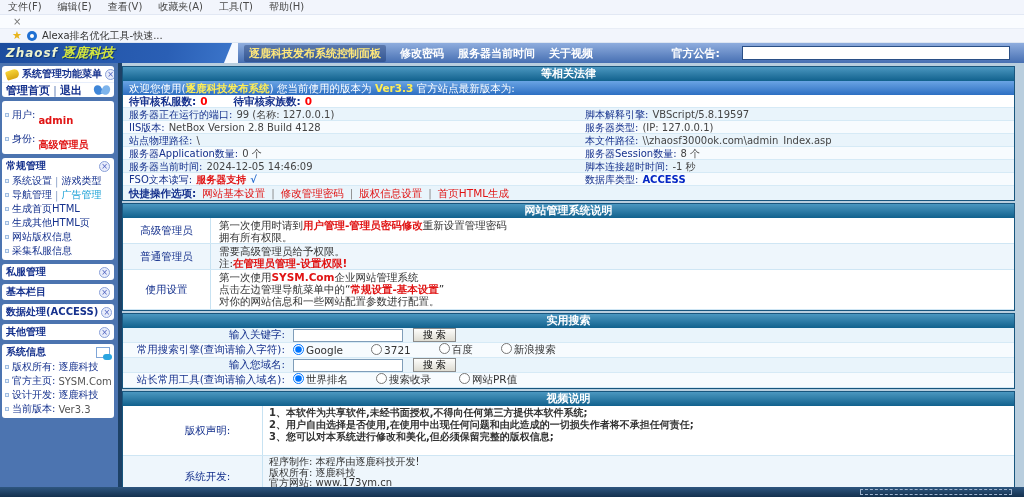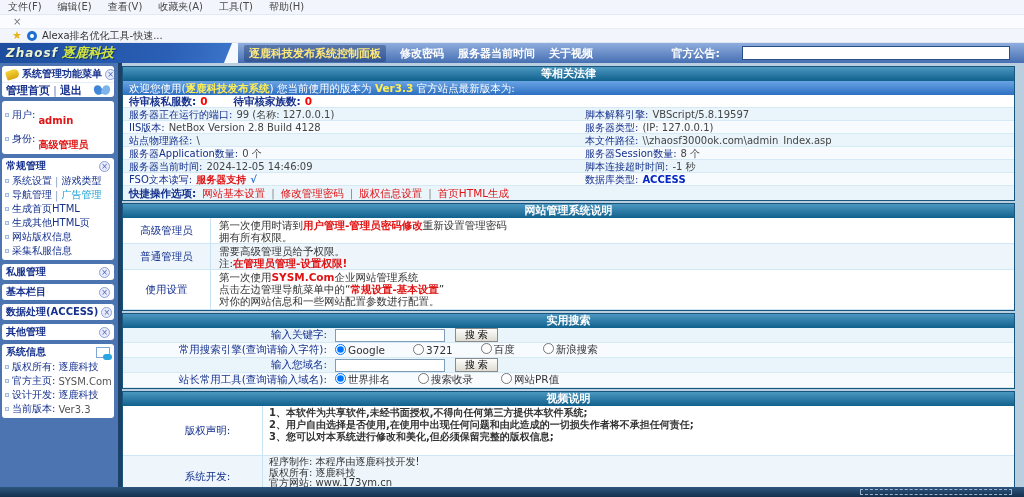--- a/index.html
+++ b/index.html
@@ -94,21 +94,21 @@
   .g-row:nth-child(odd){background:#eef6fc;}
   .g-term{width:88px;display:flex;align-items:center;justify-content:center;
     color:#15318d;border-right:1px solid #c7e2f2;flex:0 0 auto;}
   .g-body{padding:1px 0 1px 8px;line-height:12px;color:#333;}
   .g-body .red{font-weight:bold;}
   .h26{height:26px;} .h36{height:40px;}
   
   .f-row{display:flex;align-items:center;height:15px;font-size:10.5px;border-bottom:1px solid #d6eaf6;}
   .f-row:nth-child(odd){background:#f7fbfe;}
   .f-row:nth-child(even){background:#e9f4fb;}
-  .f-lab{width:212px;text-align:right;padding-right:8px;color:#15318d;flex:0 0 auto;white-space:nowrap;}
+  .f-lab{width:170px;text-align:right;padding-right:8px;color:#15318d;flex:0 0 auto;white-space:nowrap;}
   .f-body{display:flex;align-items:center;gap:0;}
   .f-body input[type=text]{width:110px;height:13px;border:1px solid #7f9db9;background:#fff;font-size:10px;}
   .btn{margin-left:10px;height:14px;line-height:12px;padding:0 9px;font-size:10px;
     background:linear-gradient(#fdfdfb,#dedcd2);border:1px solid #8a8a8a;cursor:pointer;}
   .radio-opt{display:flex;align-items:flex-start;margin-right:28px;color:#333;gap:2px;}
   .radio-opt input{width:11px;height:11px;margin:0;cursor:pointer;}
   
   .v-row{display:flex;font-size:10px;border-bottom:1px solid #cfe6f4;}
   .v-row:nth-child(odd){background:#eef6fc;}
   .v-row:nth-child(even){background:#fff;}

